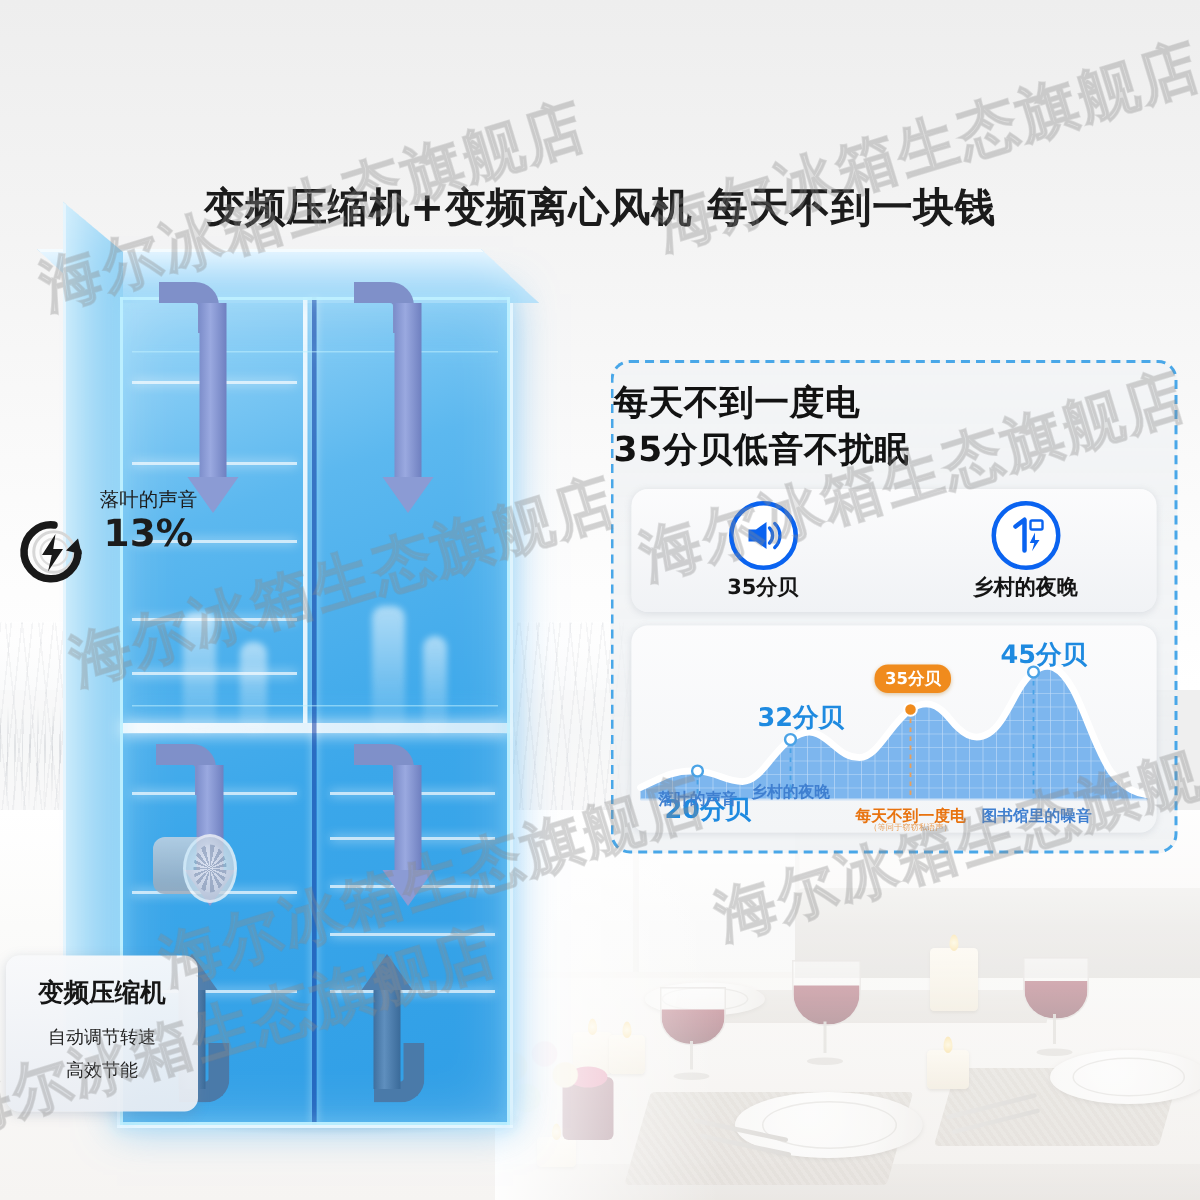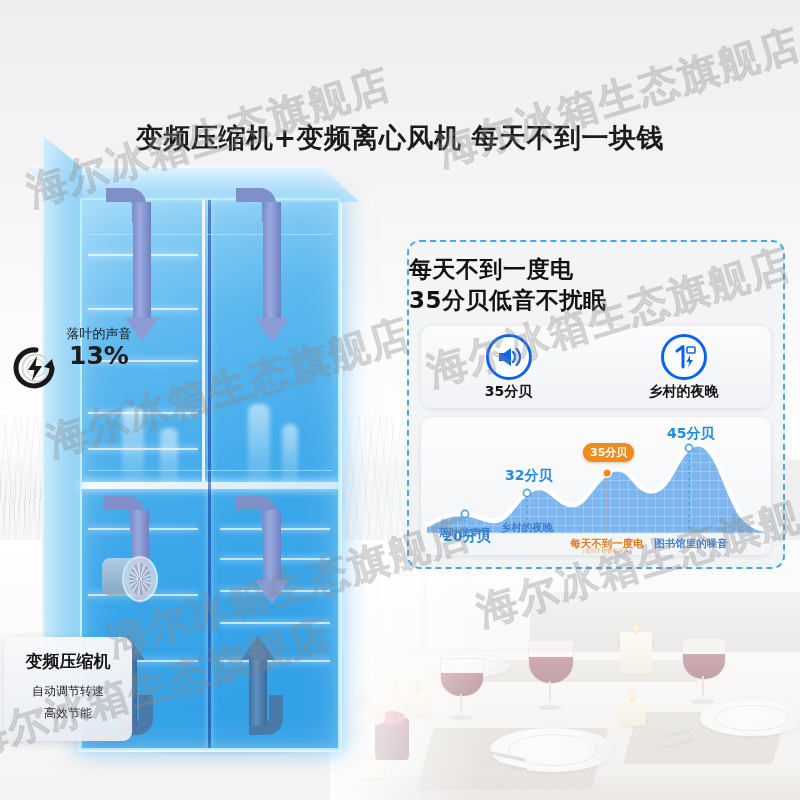--- a/index.html
+++ b/index.html
@@ -179,21 +179,21 @@
     display:flex;align-items:center;}
   .spec{flex:1;text-align:center;}
   .spec-ico{width:40px;height:40px;border-radius:50%;border:3px solid #0a63f0;
     margin:0 auto 3px auto;position:relative;background:#fff;}
   .spec-label{color:#141414;font-size:14px;font-weight:bold;}
 
   .chart-card{position:absolute;left:12px;top:175px;width:350px;height:138px;border-radius:11px;
     background:linear-gradient(180deg,rgba(252,252,253,.96),rgba(243,245,247,.92));
     box-shadow:0 1px 5px rgba(140,150,165,.22);overflow:hidden;}
   .chart-svg{position:absolute;left:0;top:0;}
-  .pt-label{position:absolute;color:#1e8ae0;font-size:14px;font-weight:bold;white-space:nowrap;}
+  .pt-label{position:absolute;color:#1e8ae0;font-size:17px;font-weight:bold;white-space:nowrap;}
   .badge35{position:absolute;background:#f08b1d;color:#fff;font-size:11px;font-weight:bold;
     padding:2px 7px;border-radius:9px;white-space:nowrap;
     box-shadow:0 1px 3px rgba(180,120,30,.4);}
   .x-label{position:absolute;color:#3f7fd0;font-size:10.5px;font-weight:bold;
     white-space:nowrap;text-align:center;}
   .x-label.hl{color:#e8730f;}
   .x-sub{position:absolute;color:#e8a05c;font-size:5.5px;white-space:nowrap;text-align:center;}
 
   
   .wm{position:absolute;color:rgba(150,150,150,.20);font-size:40px;font-weight:bold;

